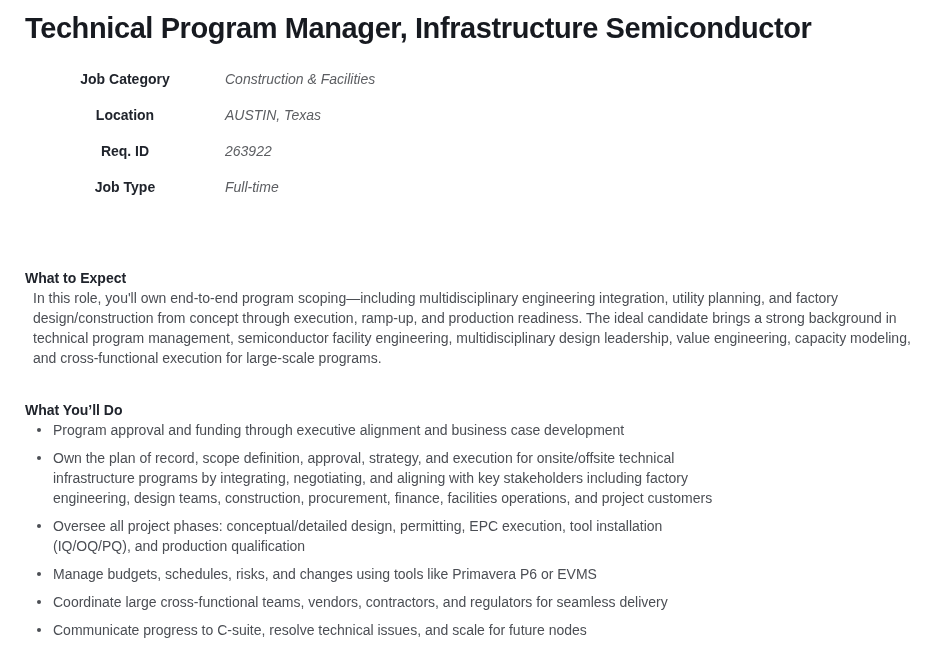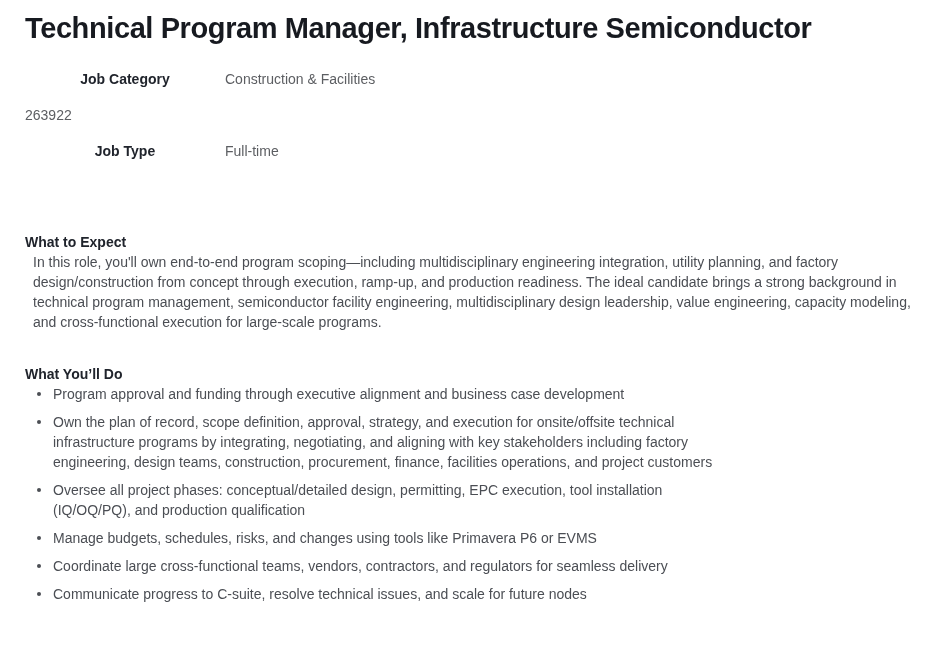--- a/index.html
+++ b/index.html
@@ -39,20 +39,21 @@
     flex: 0 0 200px;
     font-size: 14px;
     line-height: 20px;
     font-weight: 700;
     color: #20242c;
   }
   .meta-value {
     font-size: 14px;
     line-height: 20px;
     color: #5c5e62;
+    font-style: italic;
   }
   .section { margin-bottom: 32px; }
   .section:last-child { margin-bottom: 12px; }
   .section-heading {
     font-size: 14px;
     line-height: 20px;
     font-weight: 700;
     color: #20242c;
   }
   .section-paragraph {
@@ -91,20 +92,25 @@
 <div class="page">
 
   <h1 class="job-title">Technical Program Manager, Infrastructure Semiconductor</h1>
 
   <div class="meta">
     <div class="meta-row">
       <div class="meta-label">Job Category</div>
       <div class="meta-value">Construction &amp; Facilities</div>
     </div>
     <div class="meta-row">
+      <div class="meta-label">Location</div>
+      <div class="meta-value">AUSTIN, Texas</div>
+    </div>
+    <div class="meta-row">
+      <div class="meta-label">Req. ID</div>
       <div class="meta-value">263922</div>
     </div>
     <div class="meta-row">
       <div class="meta-label">Job Type</div>
       <div class="meta-value">Full-time</div>
     </div>
   </div>
 
   <div class="section">
     <h2 class="section-heading">What to Expect</h2>

